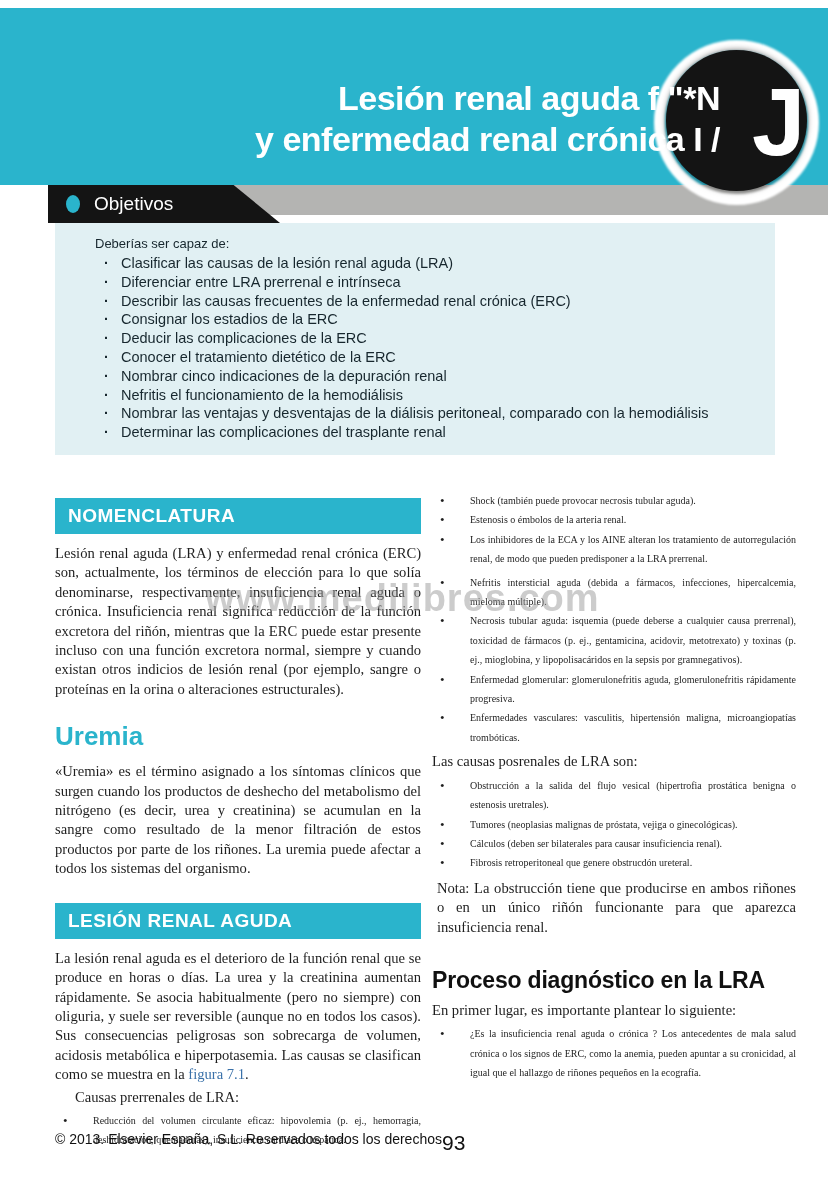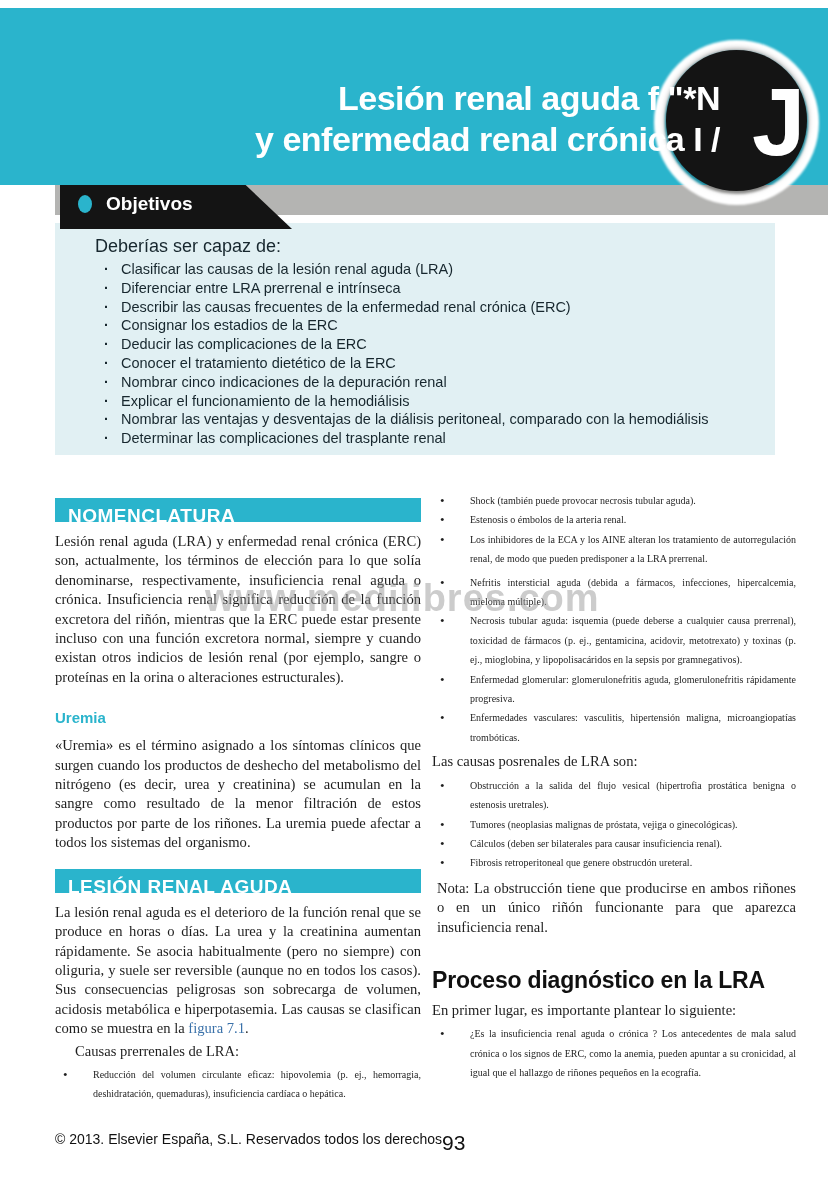--- a/index.html
+++ b/index.html
@@ -12,40 +12,40 @@
               border-radius:50%;background:transparent;z-index:1;filter:blur(1px);}
   .badge-circle{position:absolute;left:666px;top:42px;width:141px;height:141px;background:#141414;
                 border-radius:50%;z-index:2;box-shadow:0 0 6px rgba(0,0,0,.55);}
   .chapter-title{position:absolute;right:108px;top:70px;z-index:3;text-align:right;color:#ffffff;
                  font-weight:bold;font-size:34px;line-height:41px;letter-spacing:-0.5px;white-space:nowrap;}
   .badge-glyph{position:absolute;left:752px;top:66px;z-index:3;color:#ffffff;font-weight:bold;
                font-size:96px;line-height:96px;font-family:"Liberation Sans",sans-serif;}
 
   
   .gray-band{position:absolute;left:55px;top:185px;width:773px;height:30px;background:#b4b4b2;}
-  .obj-banner{position:absolute;left:60px;top:185px;width:232px;height:44px;background:#141414;z-index:2;
-              clip-path:polygon(0 0,80% 0,100% 100%,0 100%);font-weight:bold;}
+  .obj-banner{position:absolute;left:48px;top:185px;width:232px;height:38px;background:#141414;z-index:2;
+              clip-path:polygon(0 0,80% 0,100% 100%,0 100%);}
   .obj-dot{position:absolute;left:18px;top:10px;width:14px;height:18px;background:#2ab4cc;border-radius:50%;}
   .obj-label{position:absolute;left:46px;top:0;line-height:38px;color:#ffffff;font-size:19px;}
   .obj-box{position:absolute;left:55px;top:223px;width:720px;height:232px;background:#e1f0f3;overflow:hidden;}
-  .obj-intro{margin:13px 0 3px 40px;font-size:18px;color:#17272e;}
+  .obj-intro{margin:13px 0 3px 40px;font-size:13px;color:#17272e;}
   .obj-list{list-style:none;margin:3px 0 0 44px;padding:0;}
   .obj-list li{position:relative;padding-left:22px;font-size:14.5px;line-height:18.8px;color:#17272e;}
   .obj-list li::before{content:"·";position:absolute;left:5px;font-weight:bold;}
 
   
   .col-left{position:absolute;left:55px;top:498px;width:366px;}
   .col-right{position:absolute;left:432px;top:487px;width:364px;}
   .section-banner{background:#2ab4cc;color:#ffffff;font-weight:bold;font-size:19px;letter-spacing:.5px;
-                  padding:0 0 0 13px;line-height:36px;height:24px;}
+                  padding:0 0 0 13px;line-height:36px;height:36px;}
   .serif, .serif p{font-family:"Liberation Serif",serif;font-size:14.6px;line-height:19.4px;
                    color:#1e1e1e;text-align:justify;}
   .para{margin:10px 0 0 0;}
-  .sub-heading{margin:22px 0 0 0;color:#2ab4cc;font-weight:bold;font-size:15px;}
-  .banner-gap{margin-top:16px;}
+  .sub-heading{margin:22px 0 0 0;color:#2ab4cc;font-weight:bold;font-size:26px;}
+  .banner-gap{margin-top:24px;}
   .inline-link{color:#3a71a9;}
   .label-indent{text-indent:20px;margin:3px 0 0 0;}
   .label-flush{margin:5px 0 0 0;}
   .body-list{list-style:none;margin:4px 0 0 0;padding:0;}
   .body-list li{position:relative;padding-left:38px;font-family:"Liberation Serif",serif;
                 font-size:10px;line-height:19.4px;text-align:justify;color:#1e1e1e;}
   .body-list li::before{content:"•";position:absolute;left:8px;font-size:13px;}
   .nota{margin:6px 0 0 0;padding-left:5px;}
   .proceso-heading{margin:30px 0 0 0;font-weight:bold;font-size:23px;color:#101010;
                    font-family:"Liberation Sans",sans-serif;letter-spacing:-0.2px;}
@@ -83,21 +83,21 @@
   <div class="obj-box">
     <p class="obj-intro">Deberías ser capaz de:</p>
     <ul class="obj-list">
       <li>Clasificar las causas de la lesión renal aguda (LRA)</li>
       <li>Diferenciar entre LRA prerrenal e intrínseca</li>
       <li>Describir las causas frecuentes de la enfermedad renal crónica (ERC)</li>
       <li>Consignar los estadios de la ERC</li>
       <li>Deducir las complicaciones de la ERC</li>
       <li>Conocer el tratamiento dietético de la ERC</li>
       <li>Nombrar cinco indicaciones de la depuración renal</li>
-      <li>Explicar el funcionamiento de la hemodiálisis</li>
+      <li>Nefritis el funcionamiento de la hemodiálisis</li>
       <li>Nombrar las ventajas y desventajas de la diálisis peritoneal, comparado con la hemodiálisis</li>
       <li>Determinar las complicaciones del trasplante renal</li>
     </ul>
   </div>
 
   <div class="watermark">www.medilibres.com</div>
 
   <div class="col-left">
     <div class="section-banner">NOMENCLATURA</div>
     <p class="serif para">Lesión renal aguda (LRA) y enfermedad renal crónica (ERC) son, actualmente, los términos de elección para lo que solía denominarse, respectivamente, insuficiencia renal aguda o crónica. Insuficiencia renal significa reducción de la función excretora del riñón, mientras que la ERC puede estar presente incluso con una función excretora normal, siempre y cuando existan otros indicios de lesión renal (por ejemplo, sangre o proteínas en la orina o alteraciones estructurales).</p>

